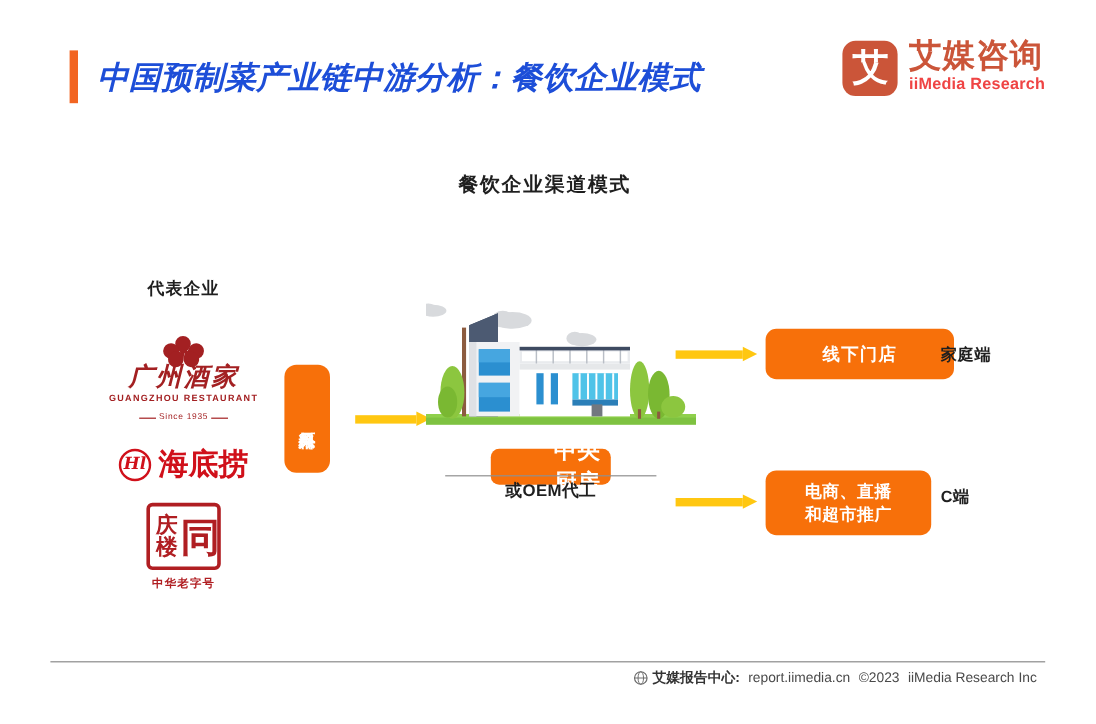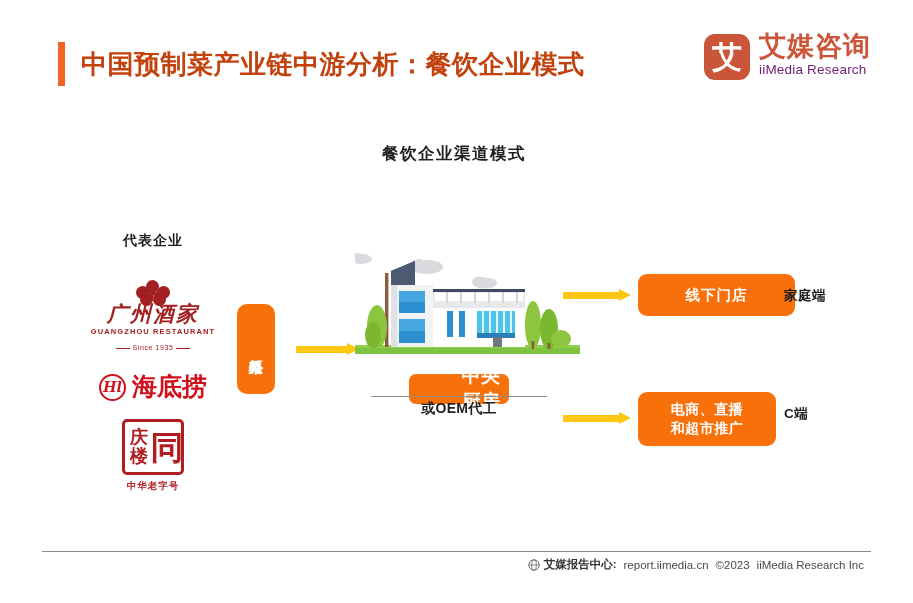--- a/index.html
+++ b/index.html
@@ -27,23 +27,24 @@
     width: 7px;
     height: 44px;
     background: #F26522;
     margin-left: 58px;
     flex: 0 0 auto;
   }
   .page-title {
     margin-left: 16px;
     font-size: 26px;
     font-weight: 700;
-    color: #c2410c;
+    color: #1d4ed8;
     letter-spacing: 0.5px;
     white-space: nowrap;
+    font-style: italic;
   }
 
   .brand {
     position: absolute;
     right: 42px;
     top: 33px;
     display: flex;
     align-items: center;
   }
   .brand-mark {
@@ -62,22 +63,22 @@
   .brand-text { margin-left: 9px; }
   .brand-cn {
     font-size: 27px;
     font-weight: 700;
     color: #CB5539;
     line-height: 1.0;
     letter-spacing: 1px;
   }
   .brand-en {
     font-size: 13.5px;
-    font-weight: 400;
-    color: #701a75;
+    font-weight: 700;
+    color: #ef4444;
     line-height: 1.5;
     letter-spacing: 0.2px;
   }
 
   
   .subtitle {
     position: absolute;
     top: 143px;
     left: 0;
     width: 908px;
@@ -148,21 +149,21 @@
   }
   .gz-since::before, .gz-since::after {
     content:""; position:absolute; top:50%; width:14px; height:1px; background:#A32022;
   }
   .gz-since::before { left:0; }
   .gz-since::after  { right:0; }
 
   .logo-hdl {
     margin-top: 20px;
     display: flex;
-    align-items: flex-start;
+    align-items: center;
     justify-content: center;
     color: #D0101A;
   }
   .hdl-circle {
     width: 27px; height: 27px;
     border: 2.2px solid #D0101A;
     border-radius: 50%;
     font-size: 14px;
     font-weight: 700;
     font-style: italic;

